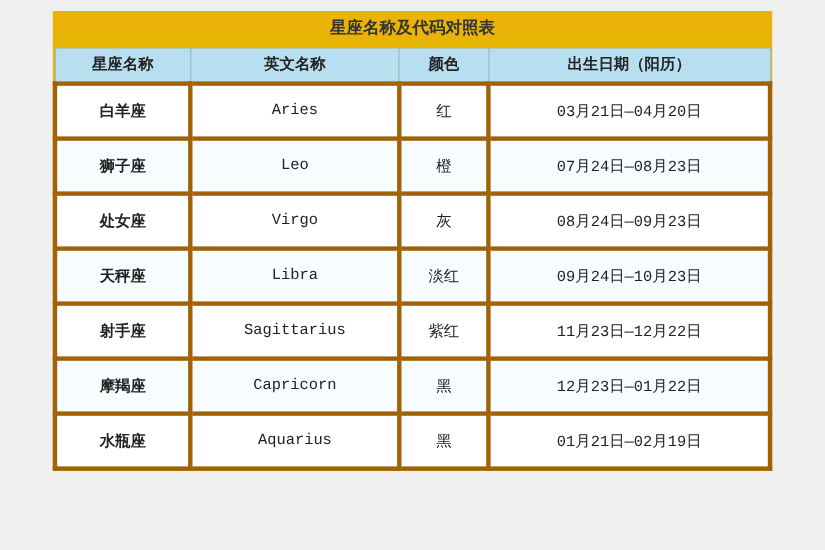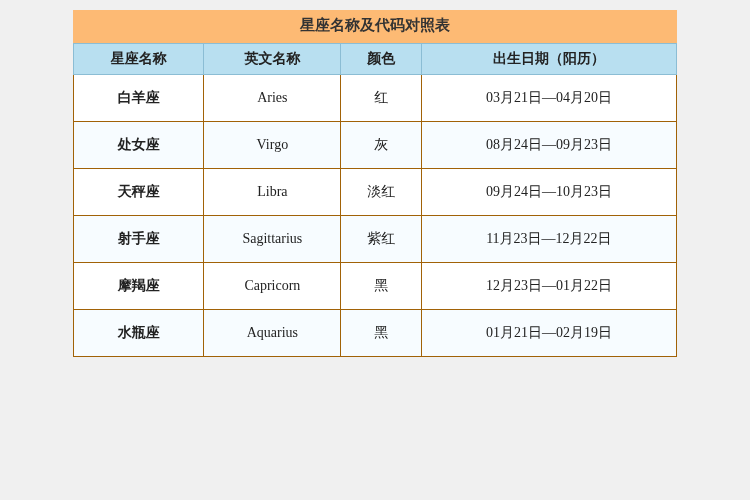--- a/index.html
+++ b/index.html
@@ -12,22 +12,23 @@
       height: 500px;
       background: #f0f0f0;
       display: flex;
       justify-content: center;
       align-items: flex-start;
       padding: 10px;
       font-family: "SimSun", "宋体", serif;
       overflow: hidden;
     }
     .container {
-      width: 604px;
-      background: #fdba74;
+      width: 654px;
+      background: #eab308;
+      font-family: Liberation Mono, monospace;
     }
     .page-title {
       text-align: center;
       font-size: 15px;
       color: #333;
       padding: 6px 0 8px 0;
       font-weight: bold;
     }
     table {
       width: 100%;
@@ -44,21 +45,21 @@
       color: #222;
       text-align: center;
     }
     tbody tr {
       background-color: #fff;
     }
     tbody tr:nth-child(even) {
       background-color: #f7fcff;
     }
     tbody td {
-      border: 1px solid #a16207;
+      border: 4px solid #a16207;
       padding: 14px 8px;
       font-size: 14px;
       color: #222;
       text-align: center;
     }
     tbody td:first-child {
       font-weight: bold;
     }
   </style>
 </head>
@@ -74,20 +75,26 @@
         <th>颜色</th>
         <th>出生日期（阳历）</th>
       </tr>
     </thead>
     <tbody id="table-body">
     <tr>
           <td>白羊座</td>
           <td>Aries</td>
           <td>红</td>
           <td>03月21日—04月20日</td>
+        </tr>
+        <tr>
+          <td>狮子座</td>
+          <td>Leo</td>
+          <td>橙</td>
+          <td>07月24日—08月23日</td>
         </tr>
         <tr>
           <td>处女座</td>
           <td>Virgo</td>
           <td>灰</td>
           <td>08月24日—09月23日</td>
         </tr>
         <tr>
           <td>天秤座</td>
           <td>Libra</td>

